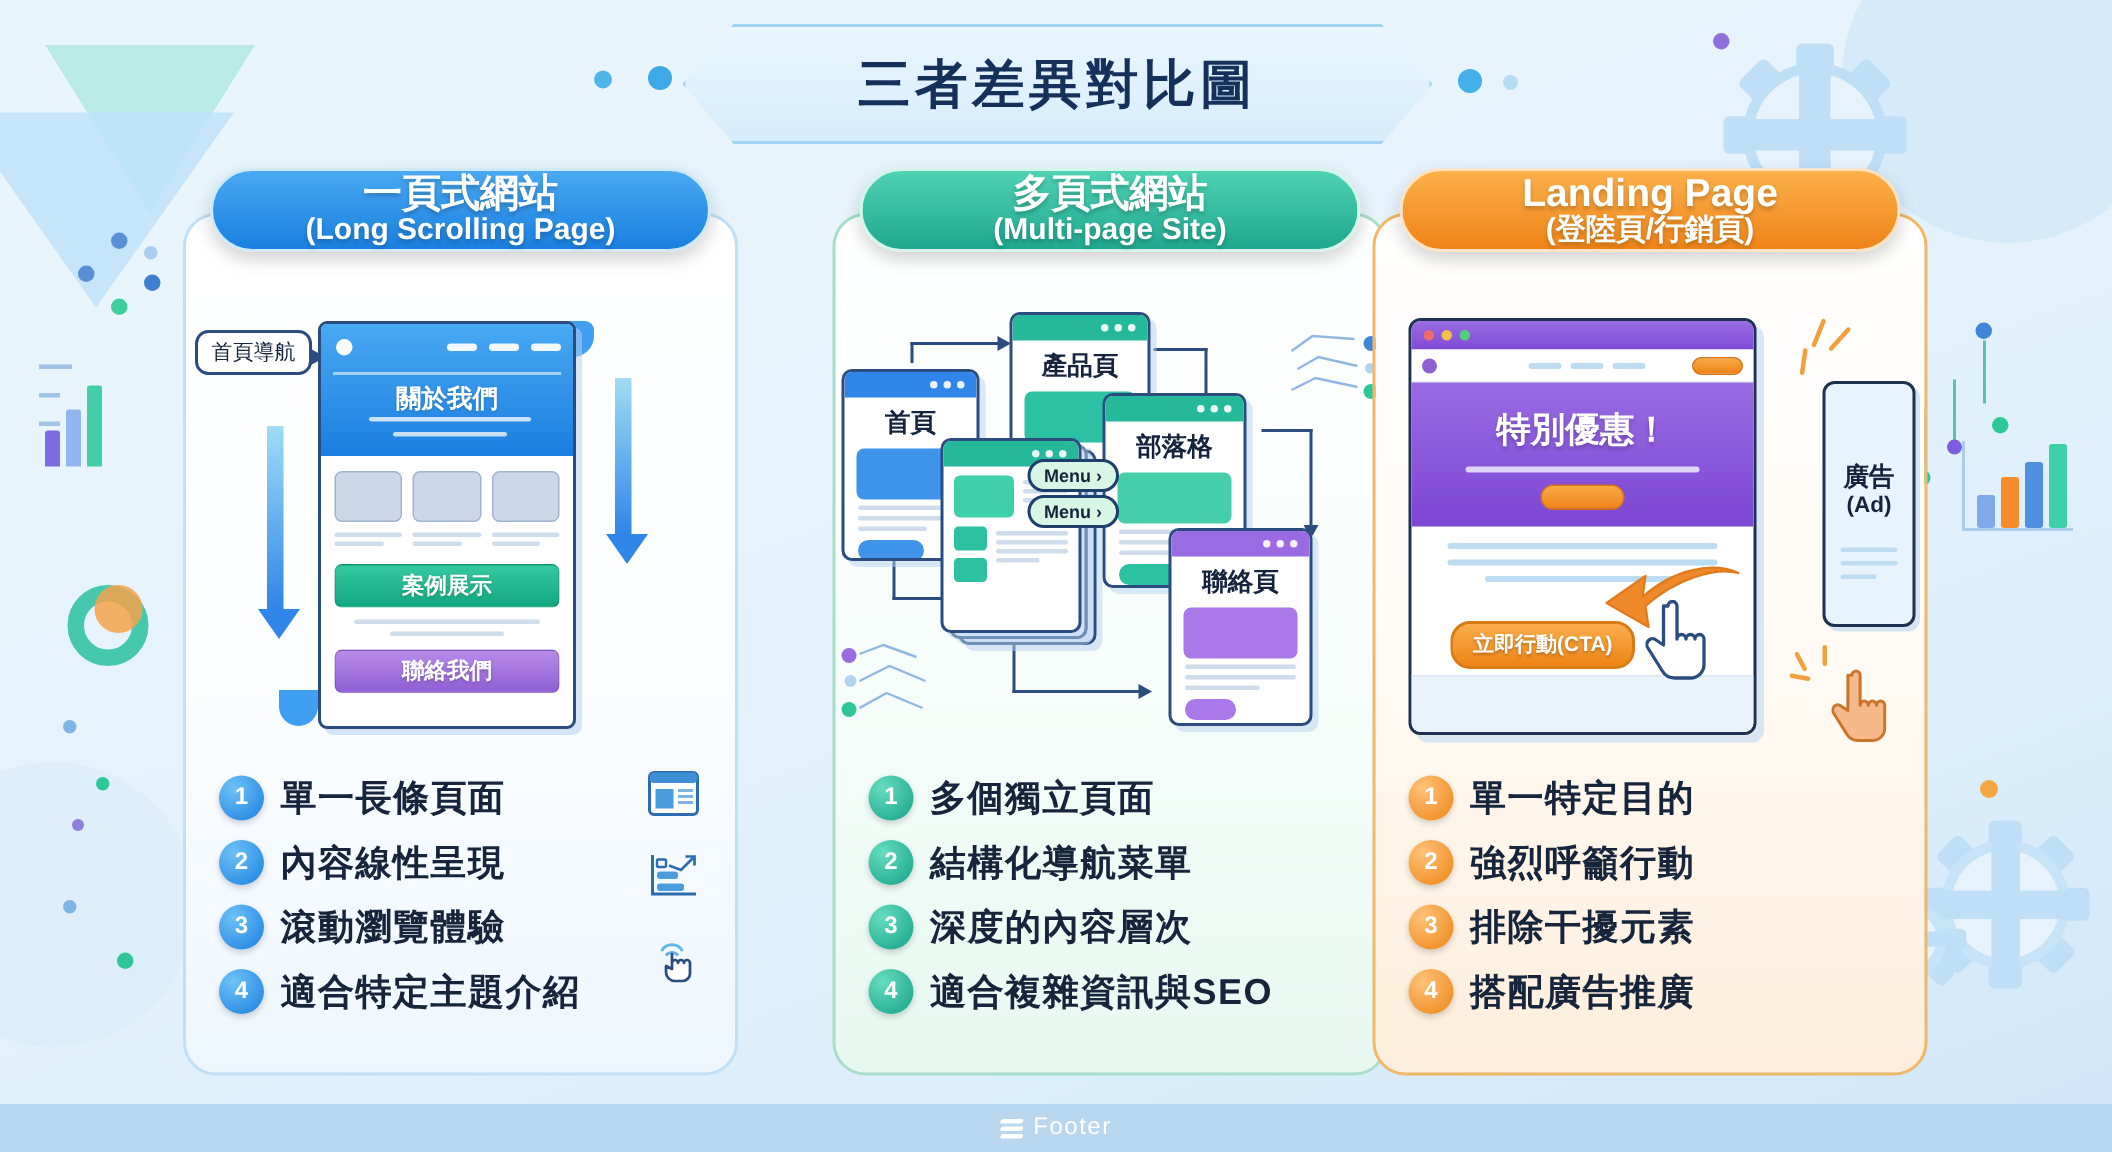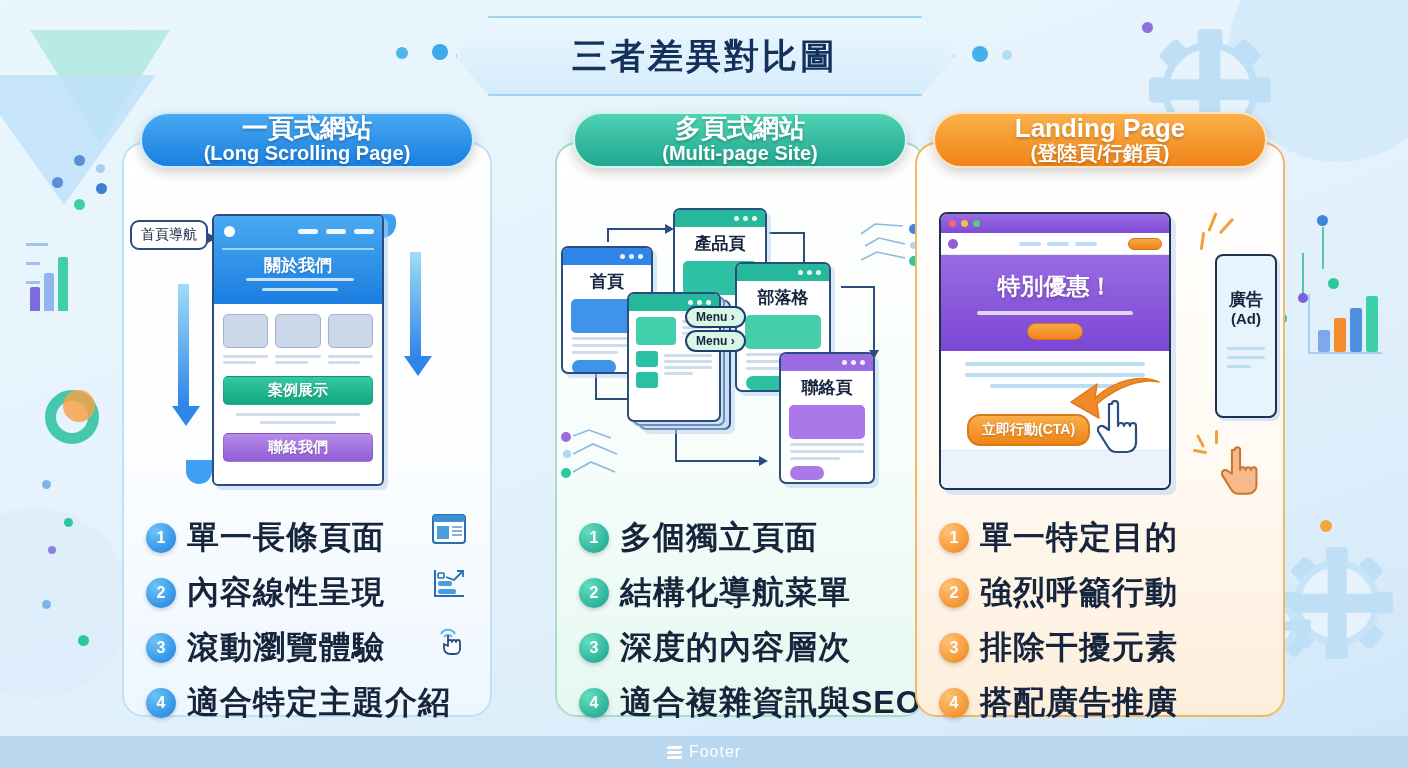--- a/index.html
+++ b/index.html
@@ -148,42 +148,42 @@
   .body-lines{ padding:11px 24px 0; }
   .body-lines span{ display:block; height:4px; background:#bcdcf2; border-radius:2px; margin:0 auto 7px; }
   .cta{
     position:absolute; left:26px; top:200px; padding:5px 13px;
     background:linear-gradient(180deg,#f9ad4c,#ee8415); border:2px solid #d97a13; border-radius:13px;
     color:#fff; font-size:14px; font-weight:bold; text-shadow:0 1px 2px rgba(0,0,0,.25);
   }
   .adbox{
     position:absolute; right:6px; top:52px; width:62px; height:164px; background:#e7f3fd;
     border:2px solid #1d3150; border-radius:8px; box-shadow:3px 3px 0 rgba(186,214,242,.6);
-    text-align:center; padding-top:34px;
+    text-align:center; padding-top:52px;
   }
   .adbox .a1{ font-size:17px; font-weight:bold; color:#15233d; line-height:1.15; }
   .adbox .a2{ font-size:15px; font-weight:bold; color:#15233d; }
   .adbox i{ display:block; height:3px; background:#bcdcf2; border-radius:2px; margin:6px 10px; }
   .bigarrow{ position:absolute; left:150px; top:168px; width:90px; height:58px; }
   .spark{ position:absolute; background:#f0a03c; border-radius:2px; }
   .cursor{ position:absolute; }
 
   
   .bullets{ position:absolute; left:22px; top:372px; width:330px; }
   .brow{ display:flex; align-items:center; margin-bottom:11px; }
   .bnum{
     width:30px; height:30px; border-radius:50%; flex:0 0 30px;
     display:flex; align-items:center; justify-content:center;
     color:#fff; font-size:16px; font-weight:bold; margin-right:11px;
     box-shadow:0 2px 4px rgba(0,0,0,.18);
   }
   .b-blue{ background:radial-gradient(circle at 32% 28%,#6dc3f7,#1a7fe0); }
   .b-green{ background:radial-gradient(circle at 32% 28%,#64ddbf,#16a189); }
   .b-orange{ background:radial-gradient(circle at 32% 28%,#ffc277,#ee8415); }
-  .btext{ font-size:32px; font-weight:bold; color:#16243c; letter-spacing:1px; white-space:nowrap; }
+  .btext{ font-size:24px; font-weight:bold; color:#16243c; letter-spacing:1px; white-space:nowrap; }
 
   .sideicons{ position:absolute; right:14px; top:370px; width:44px; }
   .sideicon{ height:46px; margin-bottom:8px; position:relative; }
 
   
   #footer{
     position:absolute; left:0; bottom:0; width:100%; height:32px;
     background:#b9d7ef; display:flex; align-items:center; justify-content:center; gap:7px;
   }
   #footer .fl{ color:#fff; font-size:16px; letter-spacing:1px; }

